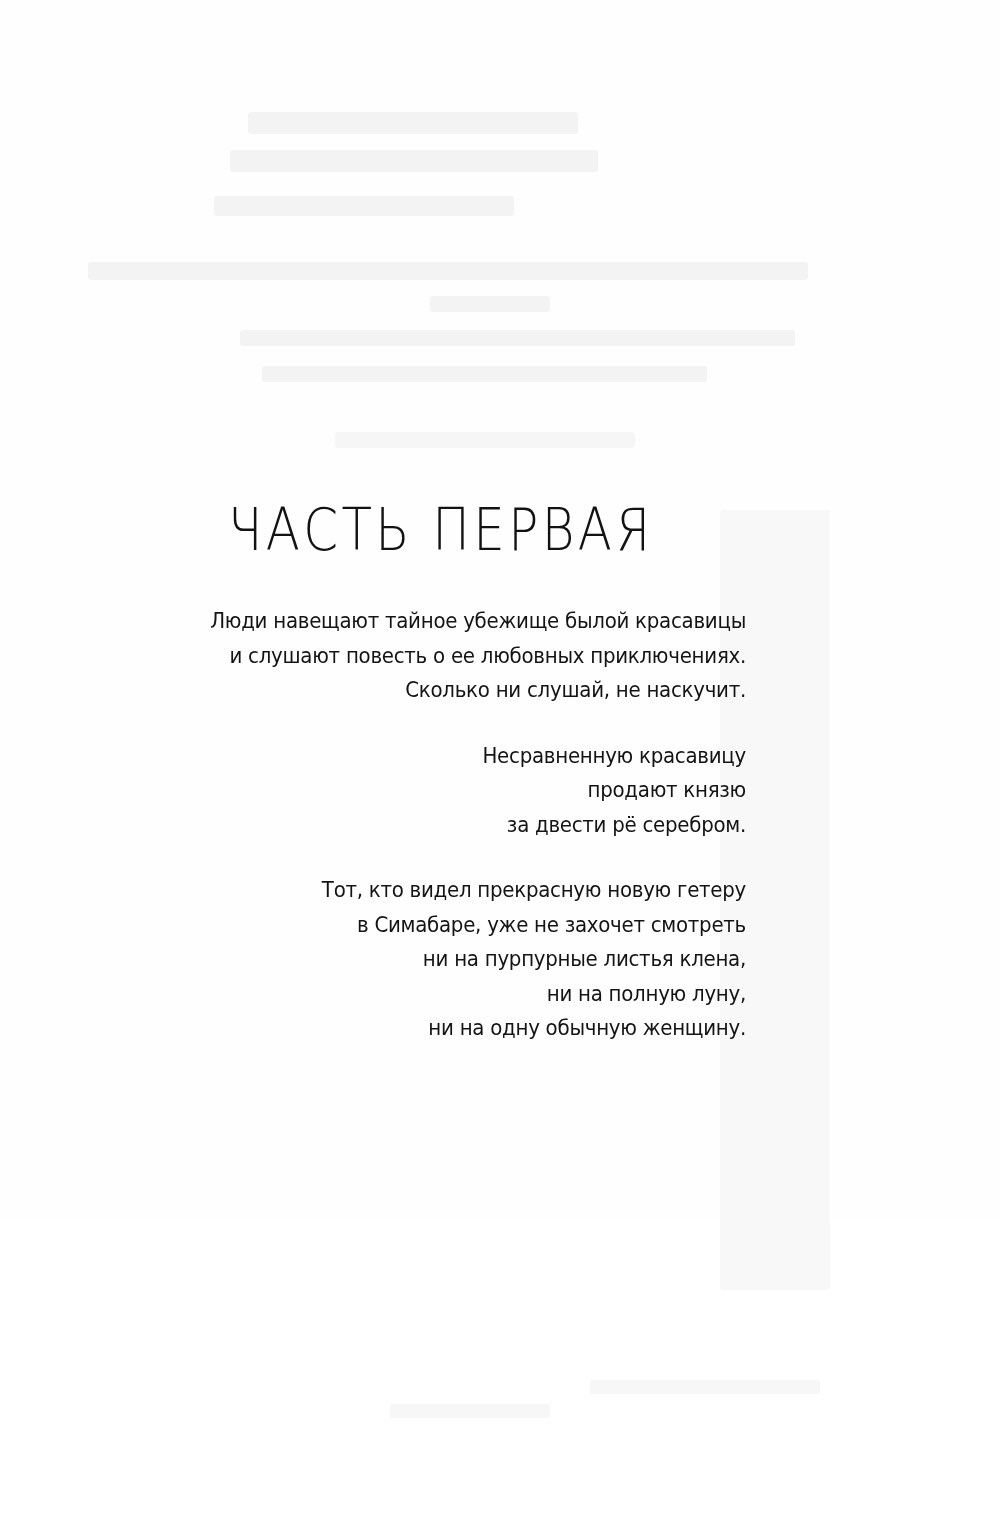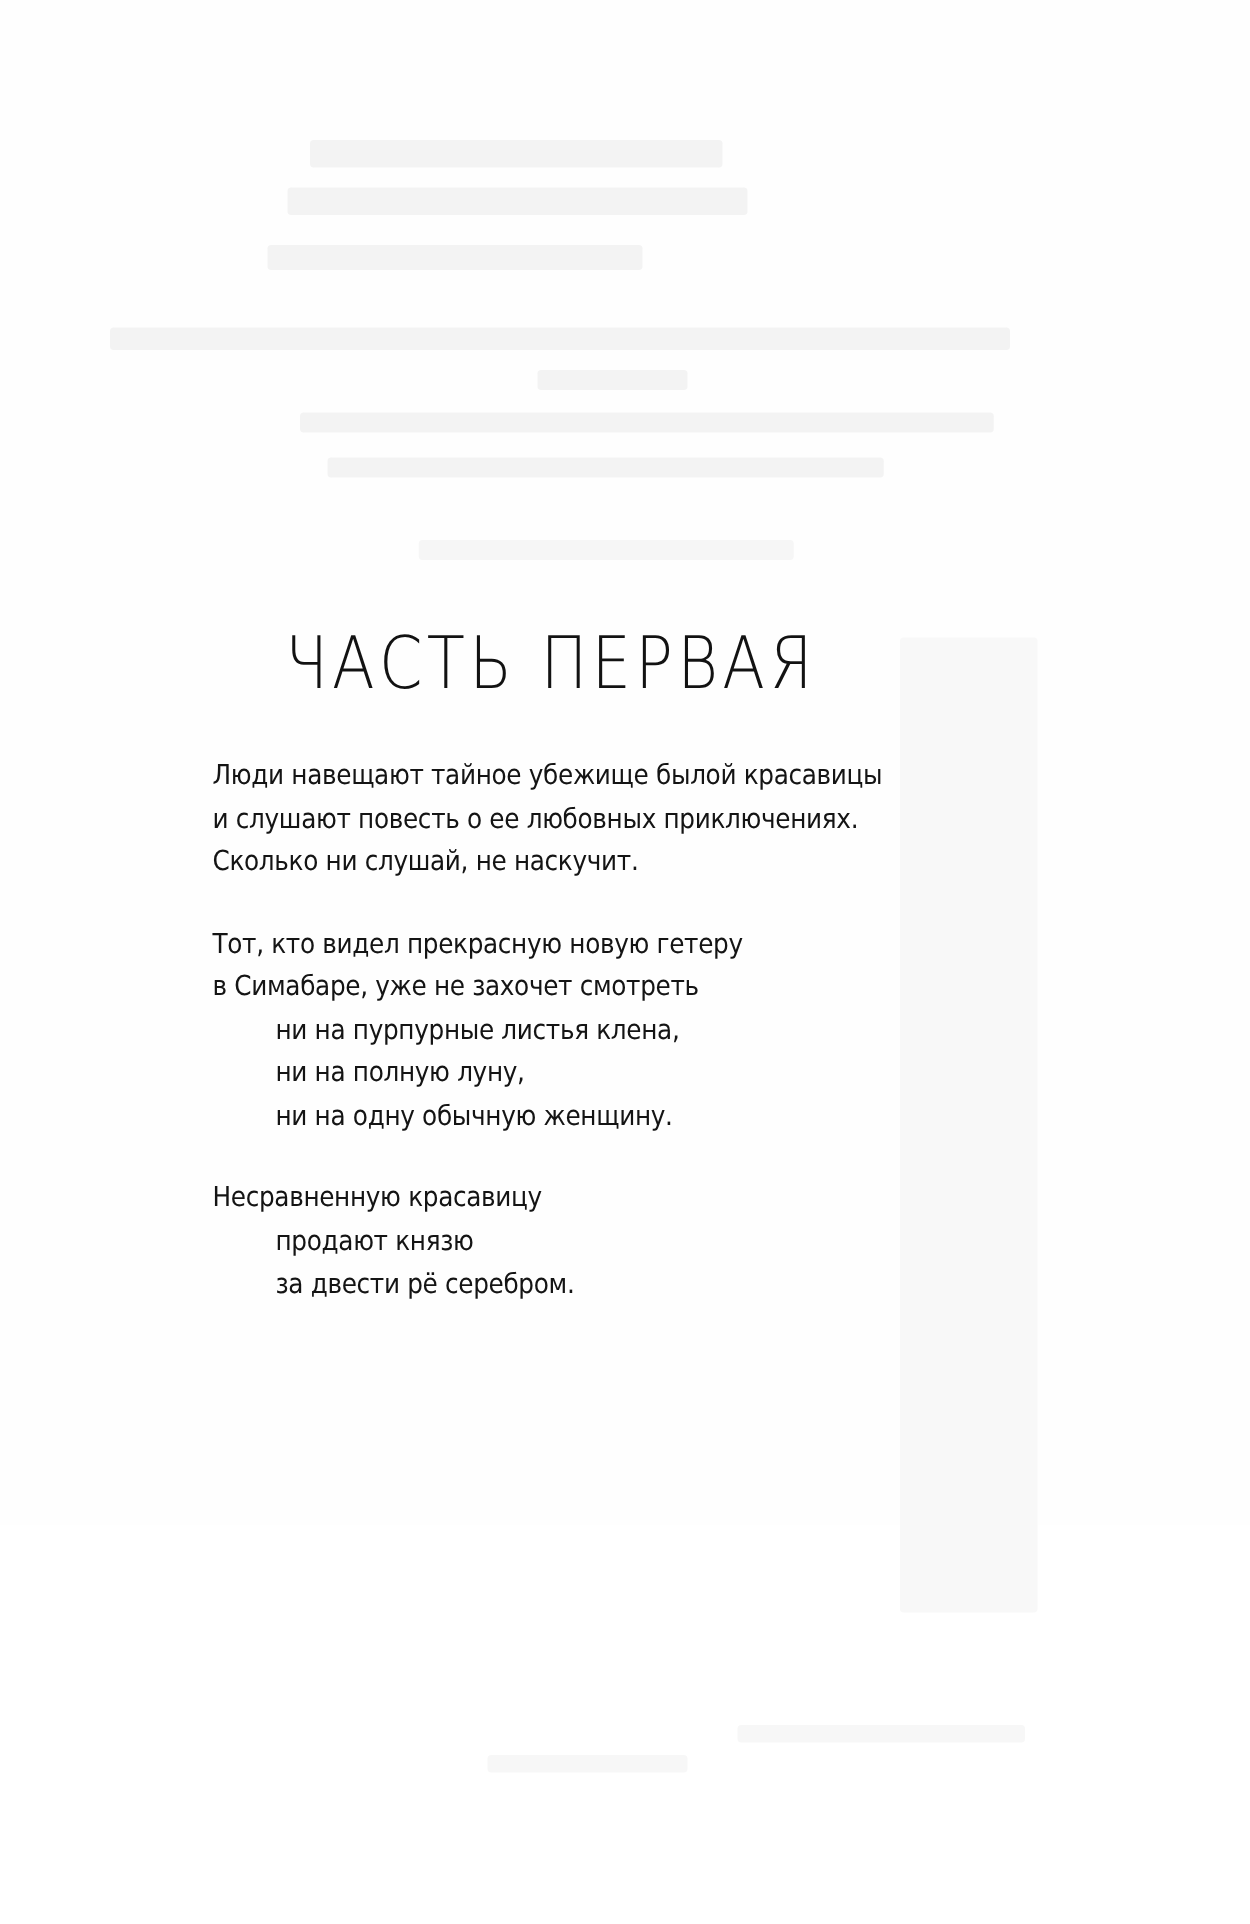--- a/index.html
+++ b/index.html
@@ -42,20 +42,21 @@
       transform-origin: left center;
     }
     .verses {
       position: absolute;
       left: 170px;
       top: 604px;
       width: 640px;
     }
     .stanza {
       margin: 0 0 31px 0;
+      text-align: right;
     }
     .line {
       display: block;
       font-size: 22px;
       line-height: 34.5px;
       height: 34.5px;
       white-space: nowrap;
       color: #141414;
       letter-spacing: -0.3px;
       transform: scaleX(0.9);
@@ -84,25 +85,25 @@
 
   <h1 class="part-title">ЧАСТЬ ПЕРВАЯ</h1>
 
   <div class="verses">
     <div class="stanza">
       <span class="line">Люди навещают тайное убежище былой красавицы</span>
       <span class="line">и слушают повесть о ее любовных приключениях.</span>
       <span class="line">Сколько ни слушай, не наскучит.</span>
     </div>
     <div class="stanza">
+      <span class="line">Несравненную красавицу</span>
+      <span class="line indent">продают князю</span>
+      <span class="line indent">за двести рё серебром.</span>
+    </div>
+    <div class="stanza">
       <span class="line">Тот, кто видел прекрасную новую гетеру</span>
       <span class="line">в Симабаре, уже не захочет смотреть</span>
       <span class="line indent">ни на пурпурные листья клена,</span>
       <span class="line indent">ни на полную луну,</span>
       <span class="line indent">ни на одну обычную женщину.</span>
     </div>
-    <div class="stanza">
-      <span class="line">Несравненную красавицу</span>
-      <span class="line indent">продают князю</span>
-      <span class="line indent">за двести рё серебром.</span>
-    </div>
   </div>
 </div>
 
 </body></html>

